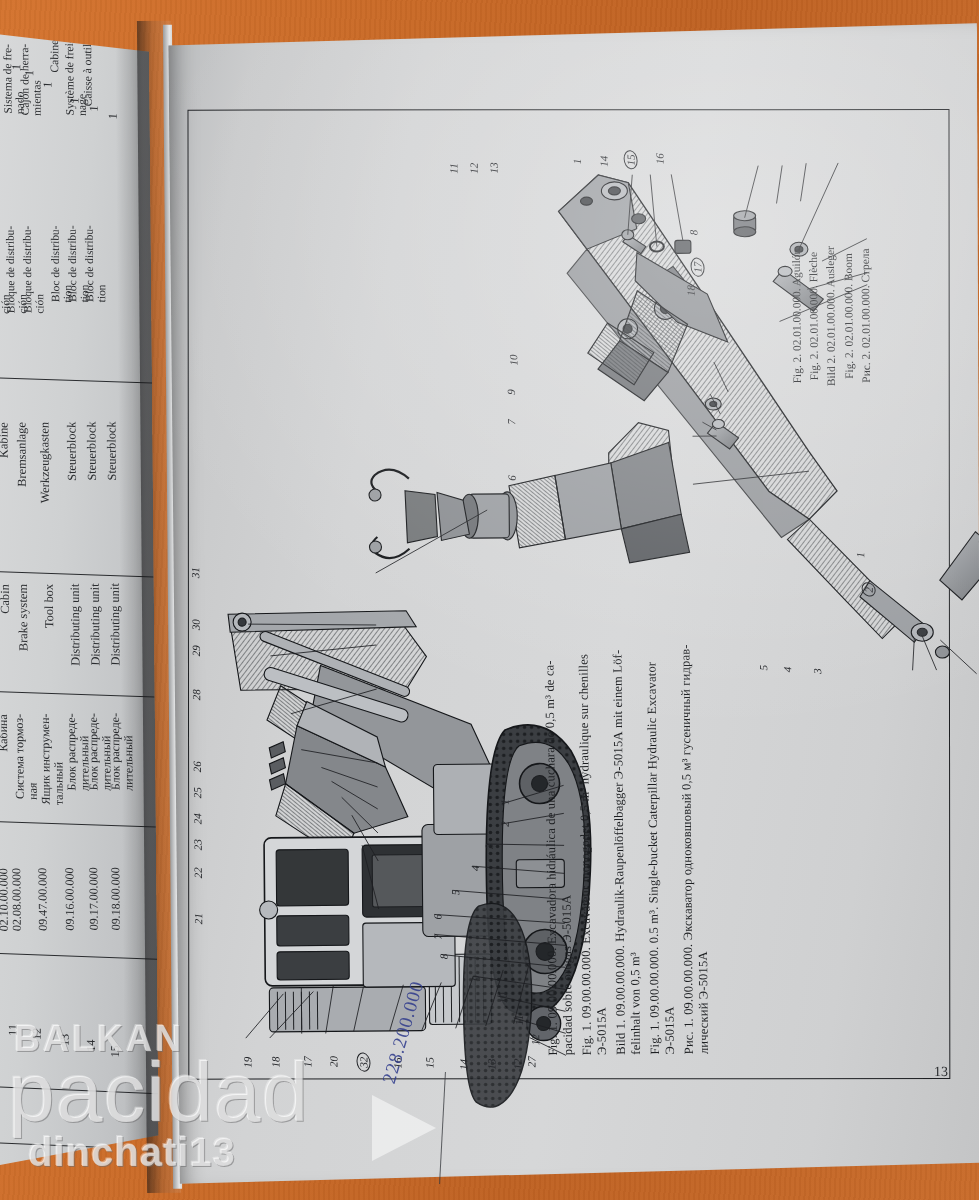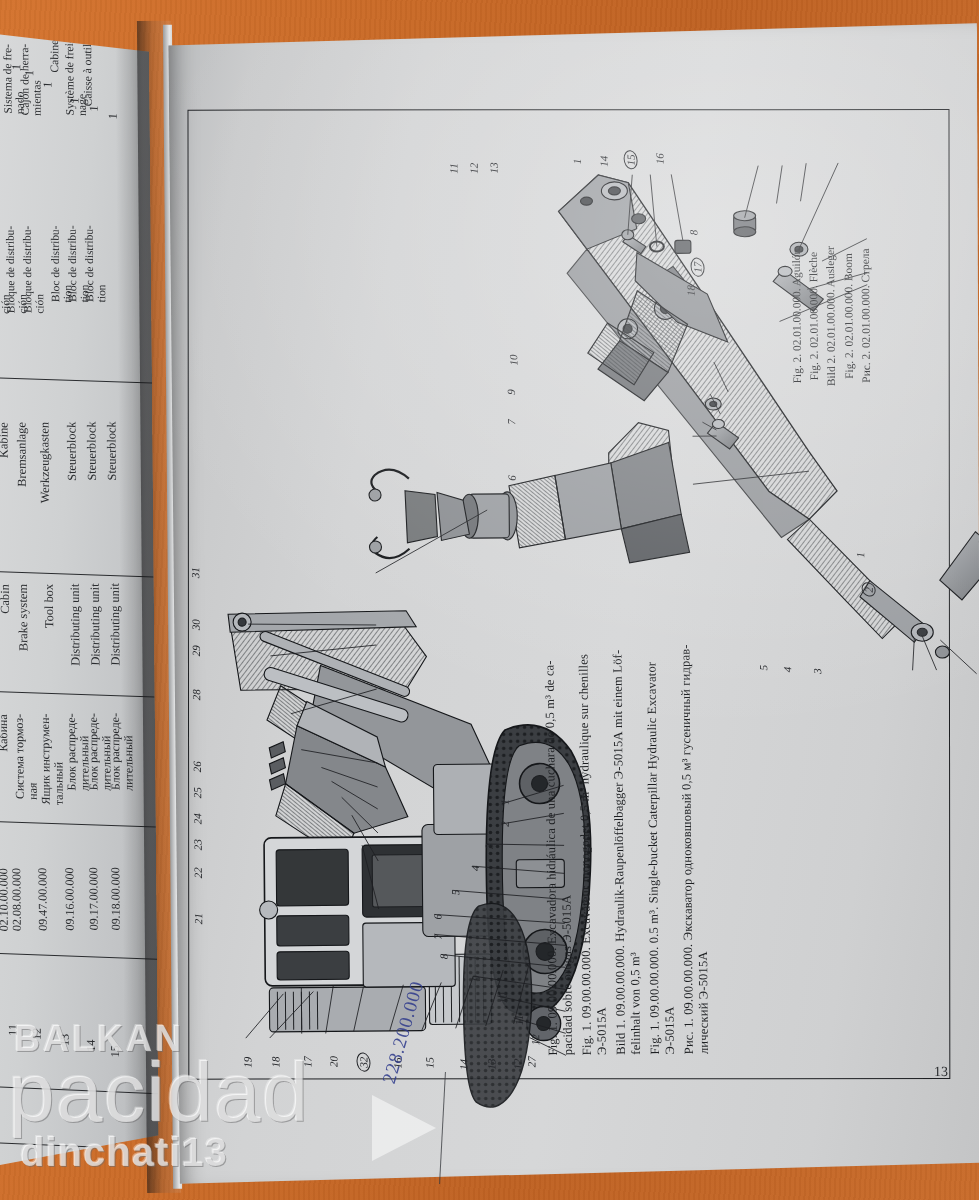--- a/index.html
+++ b/index.html
@@ -121,21 +121,21 @@
 
   
   .wm{
     position:absolute;color:rgba(255,255,255,.62);
     font-family:"Liberation Sans",sans-serif;
     text-shadow:1px 1px 0 rgba(110,110,112,.55),-1px -1px 0 rgba(255,255,255,.35);
     pointer-events:none;user-select:none;font-weight:700;
   }
   #wm-balkan{left:14px;top:1018px;font-size:36px;letter-spacing:3px;}
   #wm-auction{left:8px;top:1044px;font-size:84px;letter-spacing:1px;font-weight:400;}
-  #wm-dinchati{left:20px;top:1130px;font-size:40px;letter-spacing:1px;}
+  #wm-dinchati{left:28px;top:1130px;font-size:40px;letter-spacing:1px;}
   #wm-arrow{
     position:absolute;left:372px;top:1095px;
     width:0;height:0;border-left:64px solid rgba(255,255,255,.52);
     border-top:33px solid transparent;border-bottom:33px solid transparent;
     pointer-events:none;
   }
   
   #pen-note{
     position:absolute;left:378px;top:1080px;
     transform:rotate(-74deg);transform-origin:0 0;

